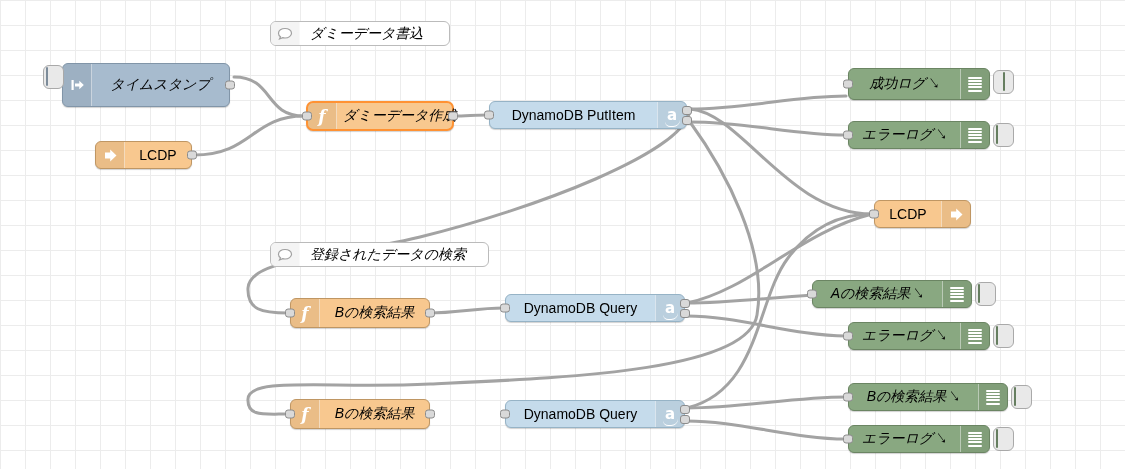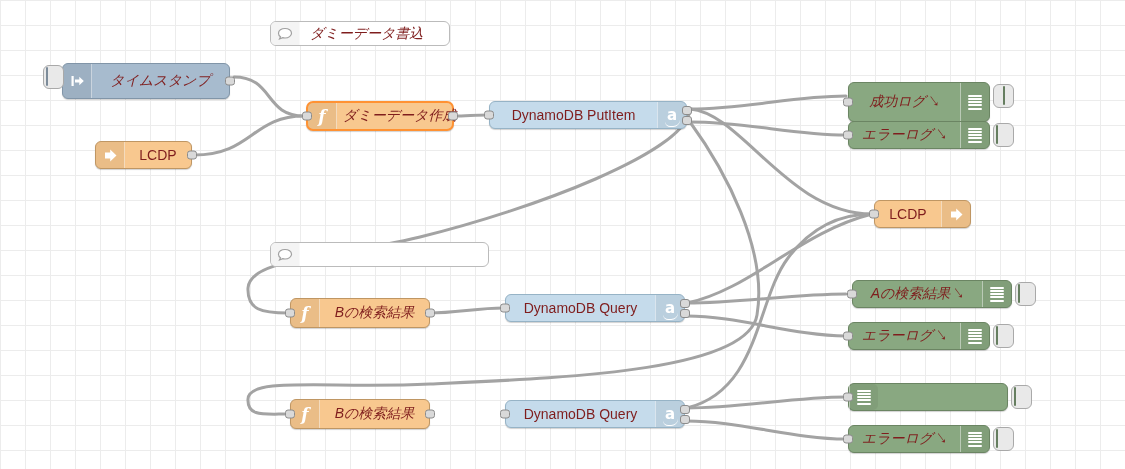--- a/index.html
+++ b/index.html
@@ -14,21 +14,21 @@
   }
   #wires{position:absolute;left:0;top:0;z-index:1;}
   #wires path{stroke:#a3a3a3;stroke-width:3;fill:none;stroke-linecap:round;}
   .node{
     position:absolute;z-index:2;border-radius:6px;border:1px solid #999;
     display:flex;align-items:stretch;box-sizing:border-box;
     box-shadow:0 1px 1px rgba(0,0,0,.18);
   }
   .label{
     flex:1;display:flex;align-items:center;justify-content:center;
-    font-size:14px;color:#7f1d1d;white-space:nowrap;padding:0 6px;
+    font-size:14px;color:#000000;white-space:nowrap;padding:0 6px;
   }
   .it{font-style:italic;}
   .icon{
     width:28px;display:flex;align-items:center;justify-content:center;
     background:rgba(0,0,0,0.055);flex:none;
   }
   .icon.lft{border-right:1px solid rgba(255,255,255,.45);border-radius:5px 0 0 5px;}
   .icon.rgt{border-left:1px solid rgba(255,255,255,.45);border-radius:0 5px 5px 0;}
   
   .inject{background:#a7bbce;border-color:#8195a8;}
@@ -91,21 +91,21 @@
 
   <div class="node comment" style="left:270px;top:21px;width:180px;height:25px;">
     <span class="icon lft">
       <svg width="16" height="14" viewBox="0 0 16 14">
           <path d="M8 1.5c3.6 0 6.5 2 6.5 4.7S11.6 11 8 11c-.8 0-1.6-.1-2.3-.3L2.5 12l1-2.3C2.2 8.9 1.5 7.7 1.5 6.2 1.5 3.5 4.4 1.5 8 1.5z" fill="#fff" stroke="#a0a0a0" stroke-width="1.2"></path>
         </svg>
     </span>
     <span class="label it">ダミーデータ書込</span>
   </div>
 
-  <div class="node inject" style="left:62px;top:63px;width:168px;height:36px;">
+  <div class="node inject" style="left:62px;top:63px;width:168px;height:44px;">
     <span class="sidebtn btn-l btn-blue"><span class="fill"></span></span>
     <span class="icon lft">
       <svg width="15" height="14" viewBox="0 0 15 14">
           <path d="M1.5 2h2.2v10H1.5z M5 5.6h4.3V2.8L13.8 7 9.3 11.2V8.4H5z" fill="#fff"></path>
         </svg>
     </span>
     <span class="label it">タイムスタンプ</span>
     <span class="port p-out"></span>
   </div>
 
@@ -131,21 +131,21 @@
   <div class="node aws" style="left:489px;top:101px;width:198px;height:28px;">
     <span class="label">DynamoDB PutItem</span>
     <span class="icon rgt">
         <span class="am">a<span class="smile"></span></span>
       </span>
     <span class="port p-in"></span>
     <span class="port p-out1"></span>
     <span class="port p-out2"></span>
   </div>
 
-  <div class="node debug" style="left:848px;top:82px;width:142px;height:40px;text-align:center;">
+  <div class="node debug" style="left:848px;top:68px;width:142px;height:32px;text-align:center;">
     <span class="label it">成功ログ↘</span>
     <span class="icon rgt">
         <span class="hamburger">
           <i></i>
           <i></i>
           <i></i>
           <i></i>
           <i></i>
         </span>
       </span>
@@ -177,20 +177,21 @@
     </span>
     <span class="port p-in"></span>
   </div>
 
   <div class="node comment" style="left:270px;top:242px;width:219px;height:25px;">
     <span class="icon lft">
       <svg width="16" height="14" viewBox="0 0 16 14">
           <path d="M8 1.5c3.6 0 6.5 2 6.5 4.7S11.6 11 8 11c-.8 0-1.6-.1-2.3-.3L2.5 12l1-2.3C2.2 8.9 1.5 7.7 1.5 6.2 1.5 3.5 4.4 1.5 8 1.5z" fill="#fff" stroke="#a0a0a0" stroke-width="1.2"></path>
         </svg>
     </span>
+    <span class="label it">登録されたデータの検索</span>
   </div>
 
   <div class="node function" style="left:290px;top:298px;width:140px;height:30px;">
     <span class="icon lft">
         <span class="fx">f</span>
       </span>
     <span class="label it">Bの検索結果</span>
     <span class="port p-in"></span>
     <span class="port p-out"></span>
   </div>
@@ -198,21 +199,21 @@
   <div class="node aws" style="left:505px;top:294px;width:180px;height:28px;">
     <span class="label">DynamoDB Query</span>
     <span class="icon rgt">
         <span class="am">a<span class="smile"></span></span>
       </span>
     <span class="port p-in"></span>
     <span class="port p-out1"></span>
     <span class="port p-out2"></span>
   </div>
 
-  <div class="node debug" style="left:852px;top:280px;width:160px;height:28px;">
+  <div class="node debug" style="left:812px;top:280px;width:160px;height:28px;">
     <span class="label it">Aの検索結果↘</span>
     <span class="icon rgt">
         <span class="hamburger">
           <i></i>
           <i></i>
           <i></i>
           <i></i>
           <i></i>
         </span>
       </span>
@@ -248,20 +249,21 @@
     <span class="label">DynamoDB Query</span>
     <span class="icon rgt">
         <span class="am">a<span class="smile"></span></span>
       </span>
     <span class="port p-in"></span>
     <span class="port p-out1"></span>
     <span class="port p-out2"></span>
   </div>
 
   <div class="node debug" style="left:848px;top:383px;width:160px;height:28px;">
+    <span class="label it">Bの検索結果↘</span>
     <span class="icon rgt">
         <span class="hamburger">
           <i></i>
           <i></i>
           <i></i>
           <i></i>
           <i></i>
         </span>
       </span>
     <span class="sidebtn btn-r btn-green"><span class="fill"></span></span>

